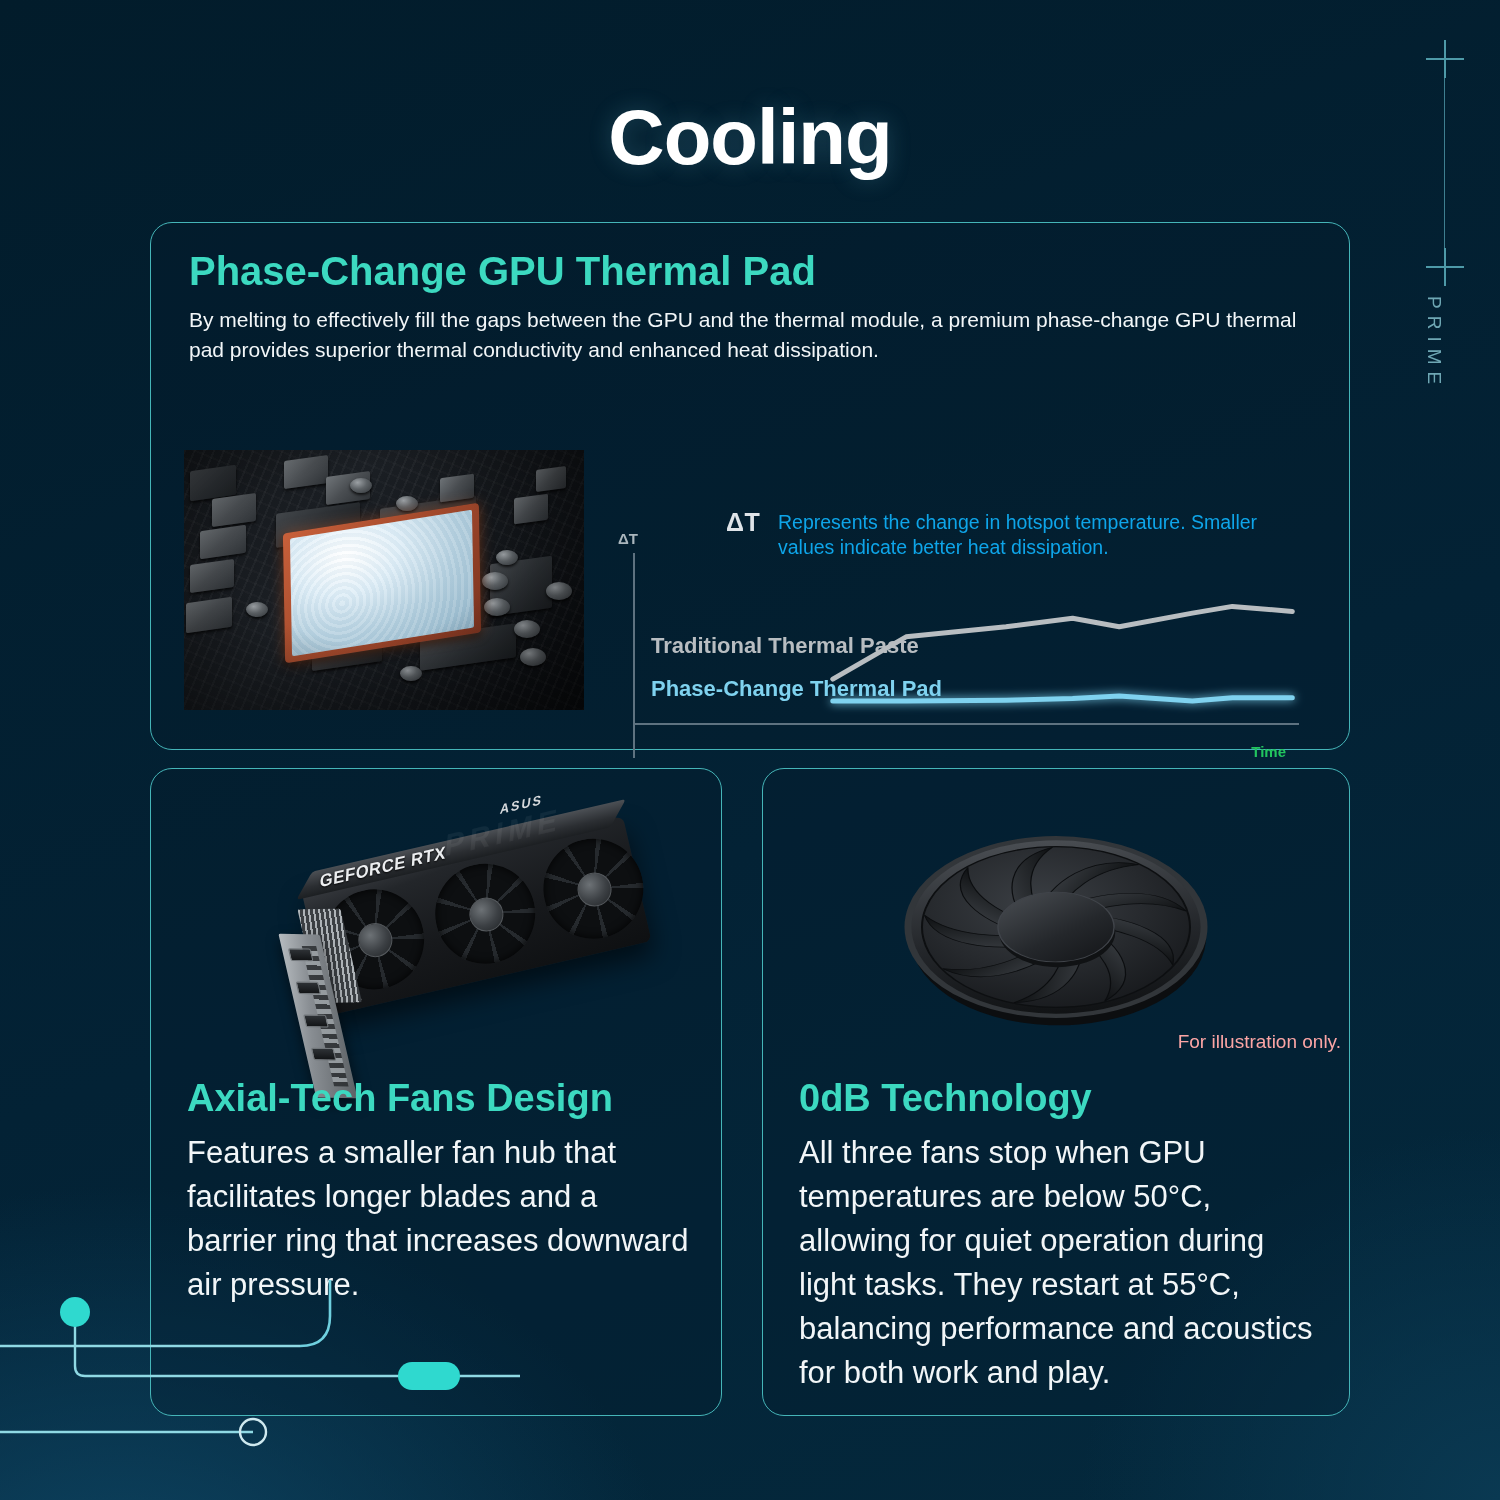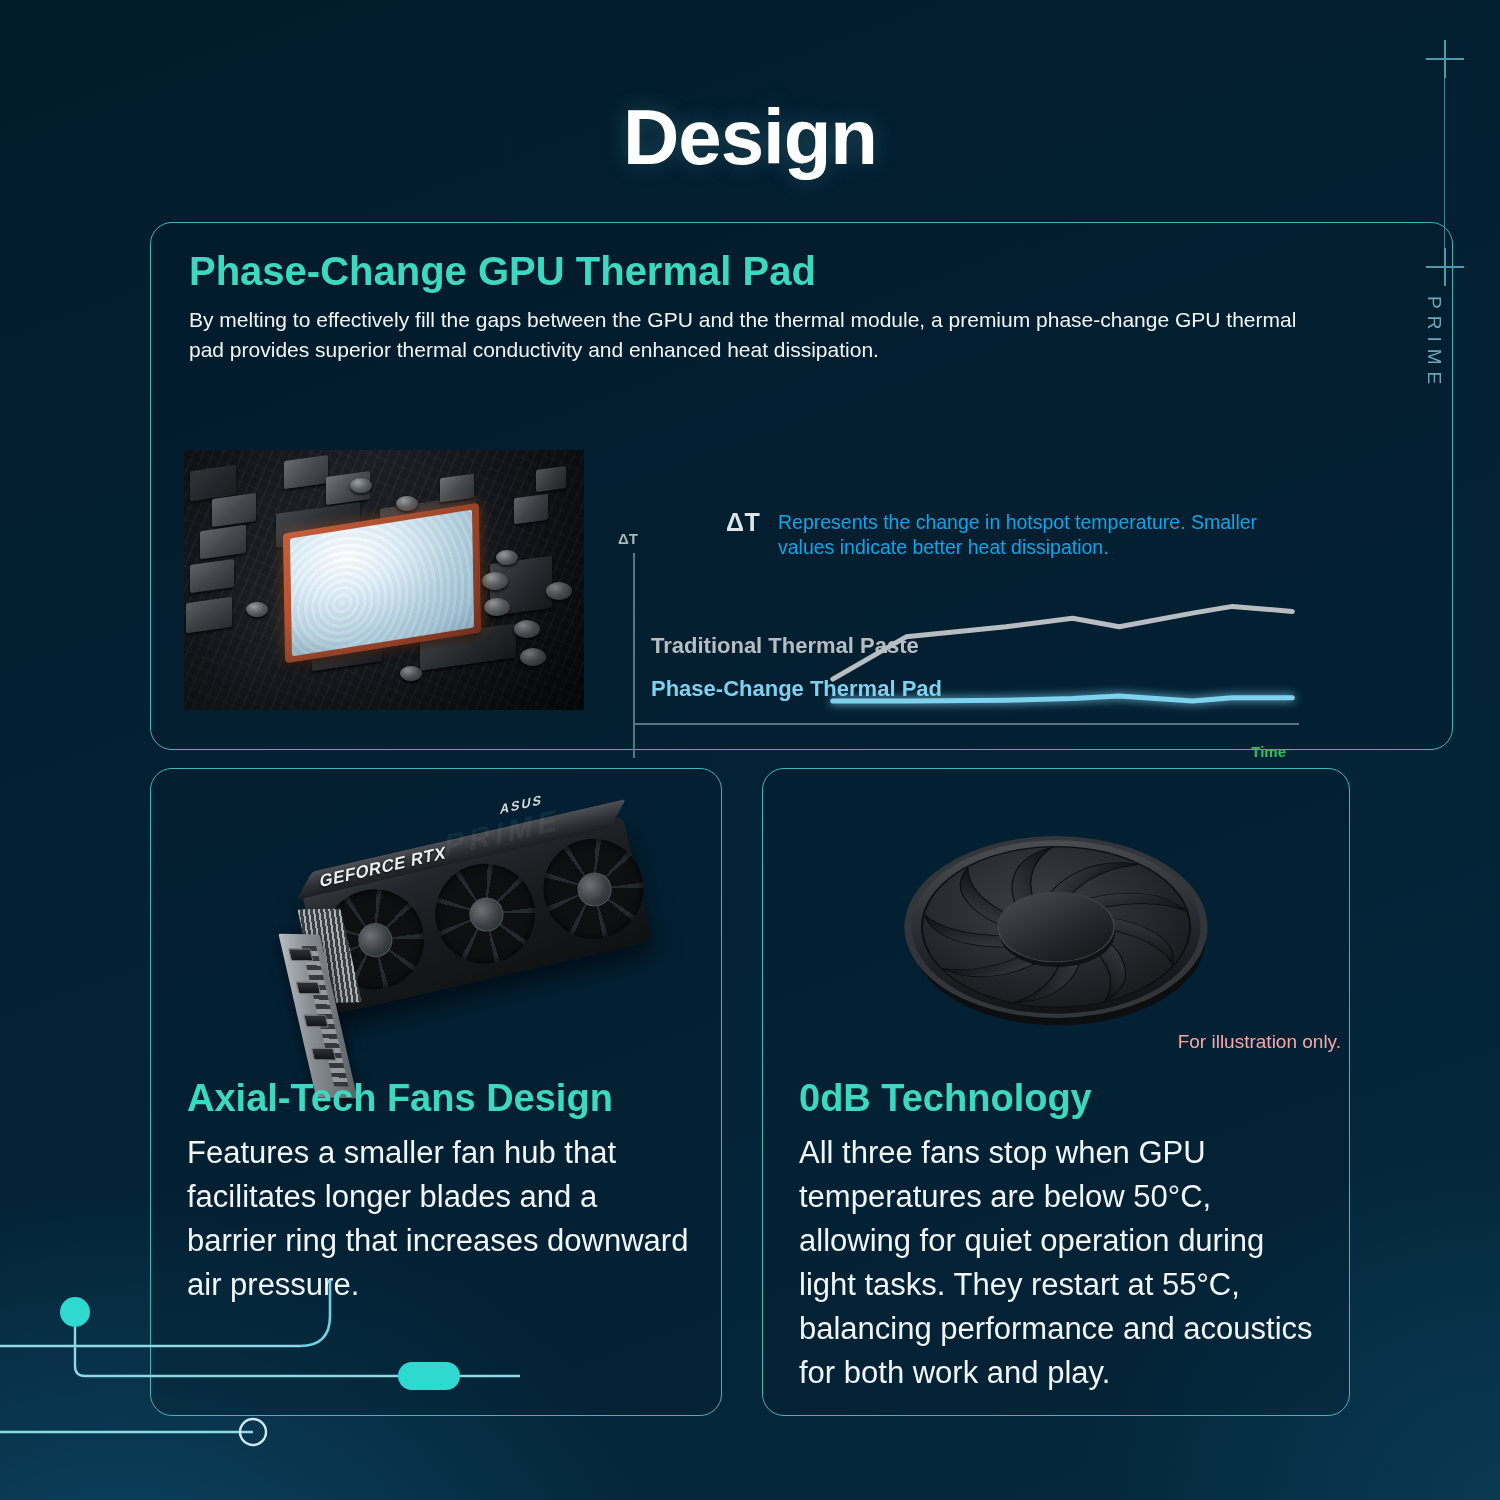--- a/index.html
+++ b/index.html
@@ -27,21 +27,21 @@
     text-shadow: 0 0 22px rgba(120,200,225,0.25);
   }
 
   
   .card {
     position: absolute;
     border: 1.4px solid #45b5b8;
     border-radius: 22px;
     background: rgba(2,28,42,0.30);
   }
-  #card-thermal-pad { left: 150px; top: 222px; width: 1303px; height: 528px; }
+  #card-thermal-pad { left: 150px; top: 222px; width: 1200px; height: 528px; }
   #card-axial       { left: 150px; top: 768px; width: 572px; height: 648px; }
   #card-0db         { left: 762px; top: 768px; width: 588px; height: 648px; }
 
   .card-heading {
     color: #3cd9c0; font-weight: bold;
   }
   .card-body { color: #f2f6f8; }
 
   #thermal-heading { position:absolute; left: 38px; top: 26px; font-size: 40px; }
   #thermal-body {
@@ -260,21 +260,21 @@
 
   
   #circuit-deco { position:absolute; left: 0; bottom: 0; width: 520px; height: 220px; }
   #circuit-deco svg { width:100%; height:100%; }
 </style>
 </head>
 <body>
 
 <div id="bg-gradient"></div>
 
-<div id="page-title">Design</div>
+<div id="page-title">Cooling</div>
 
 <div class="card" id="card-thermal-pad">
 
   <div class="card-heading" id="thermal-heading">Phase-Change GPU Thermal Pad</div>
   <div class="card-body" id="thermal-body">By melting to effectively fill the gaps between the GPU and the thermal module, a premium phase-change GPU thermal pad provides superior thermal conductivity and enhanced heat dissipation.</div>
 
   <div id="gpu-photo">
     <div class="pcb"></div>
     <div class="chip dark" style="left:6px;  top:18px;  width:46px; height:30px;"></div>
     <div class="chip" style="left:28px; top:46px;  width:44px; height:28px;"></div>

